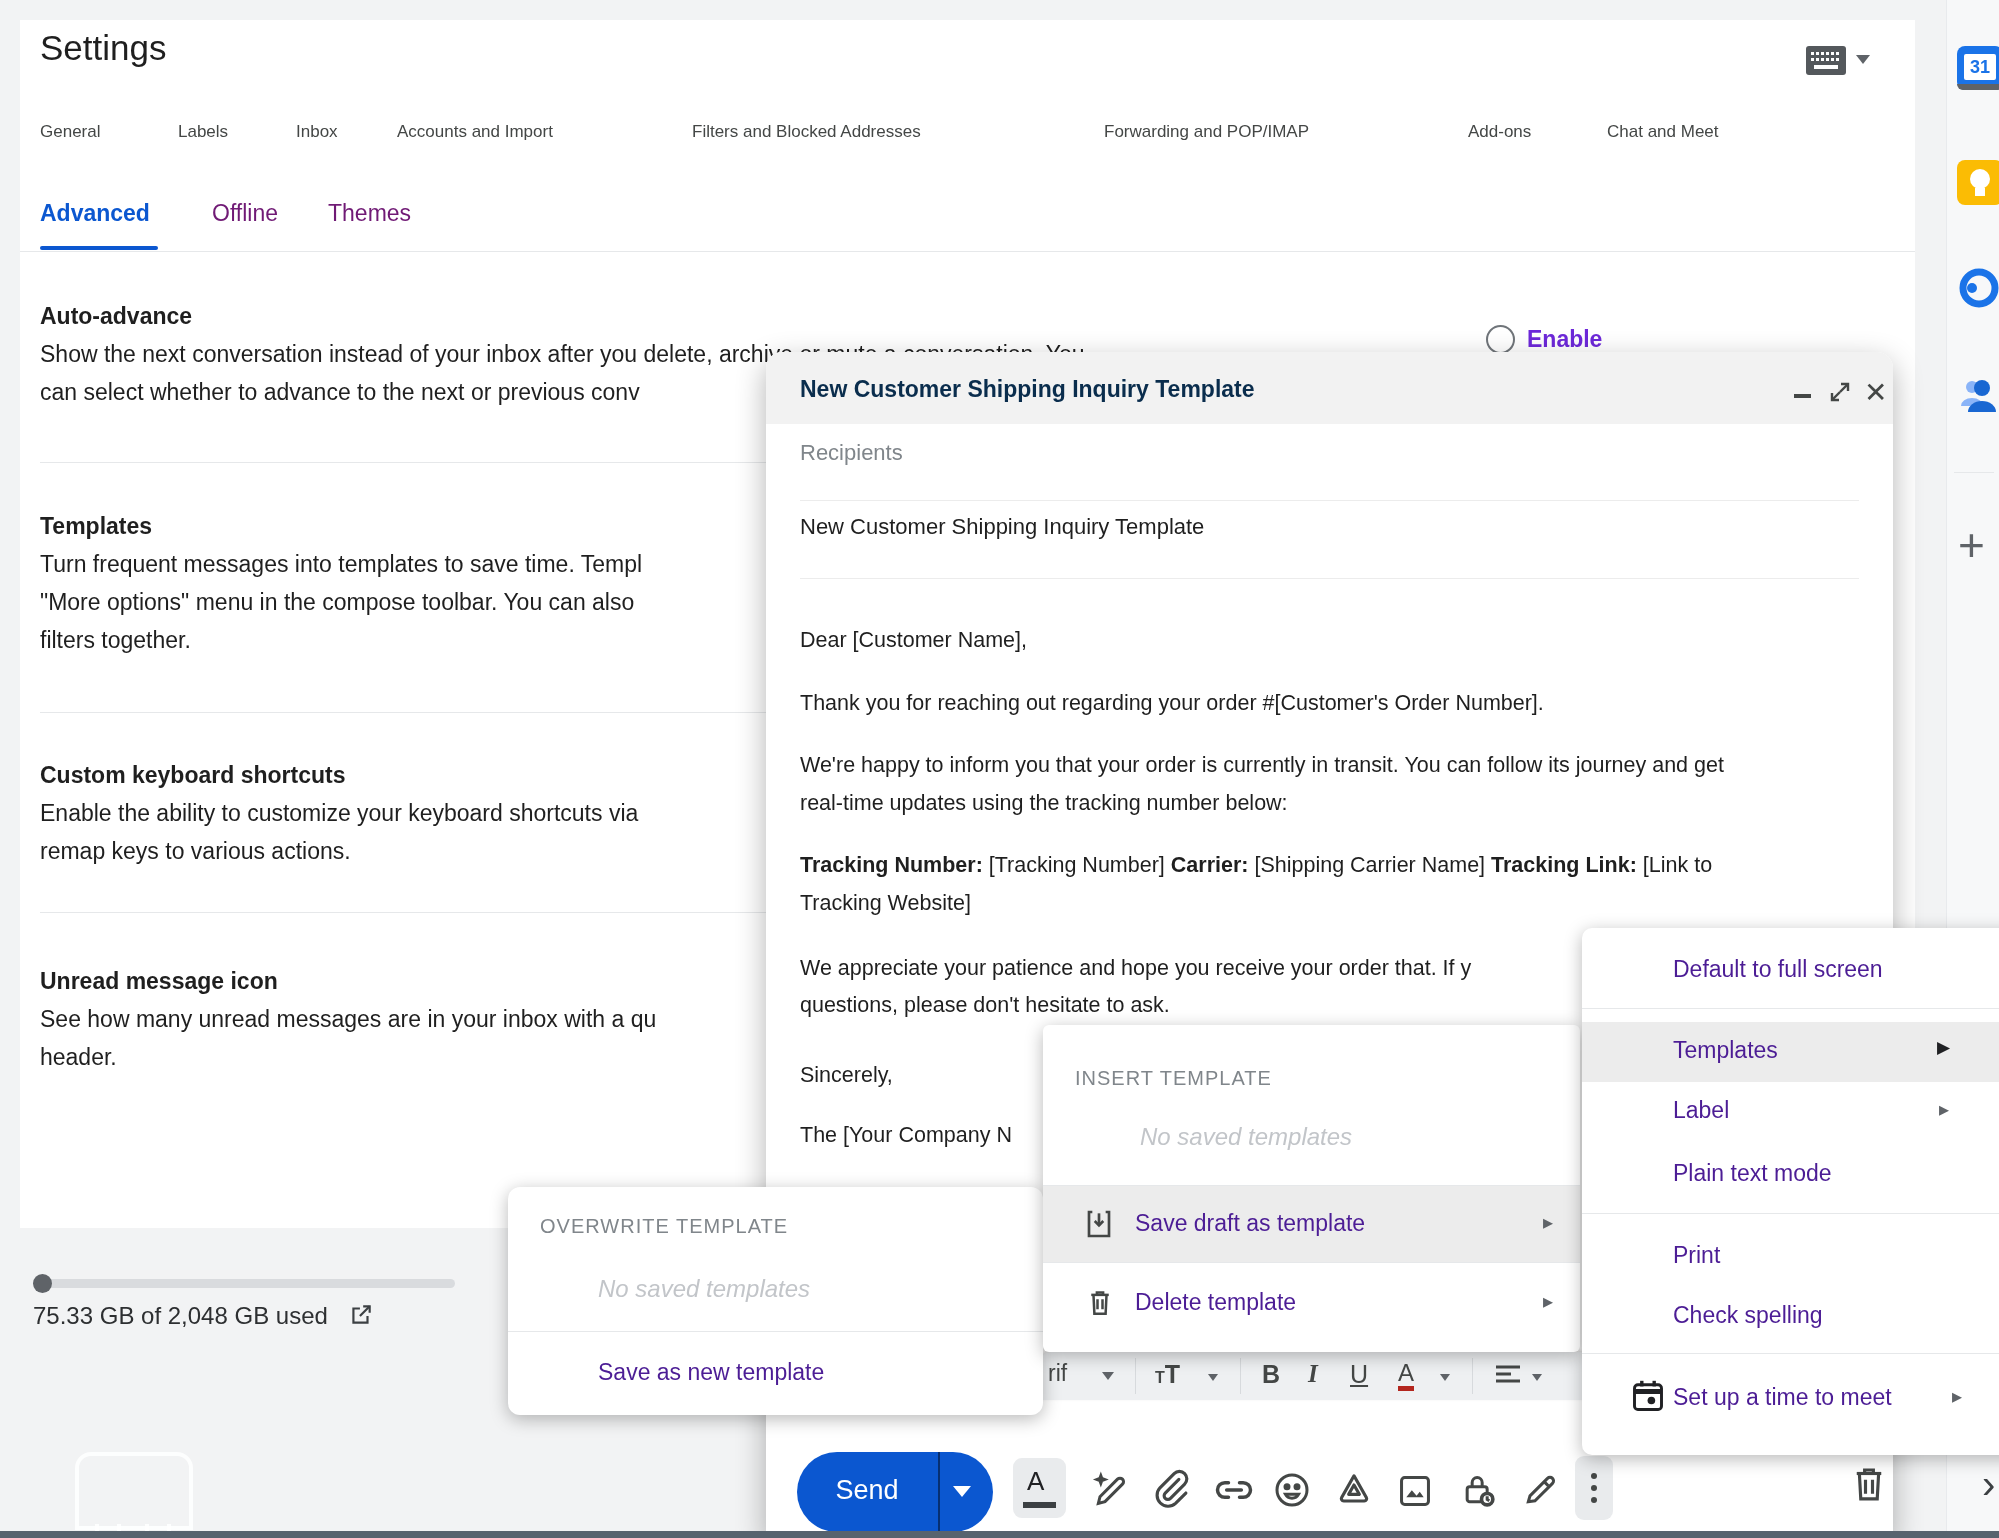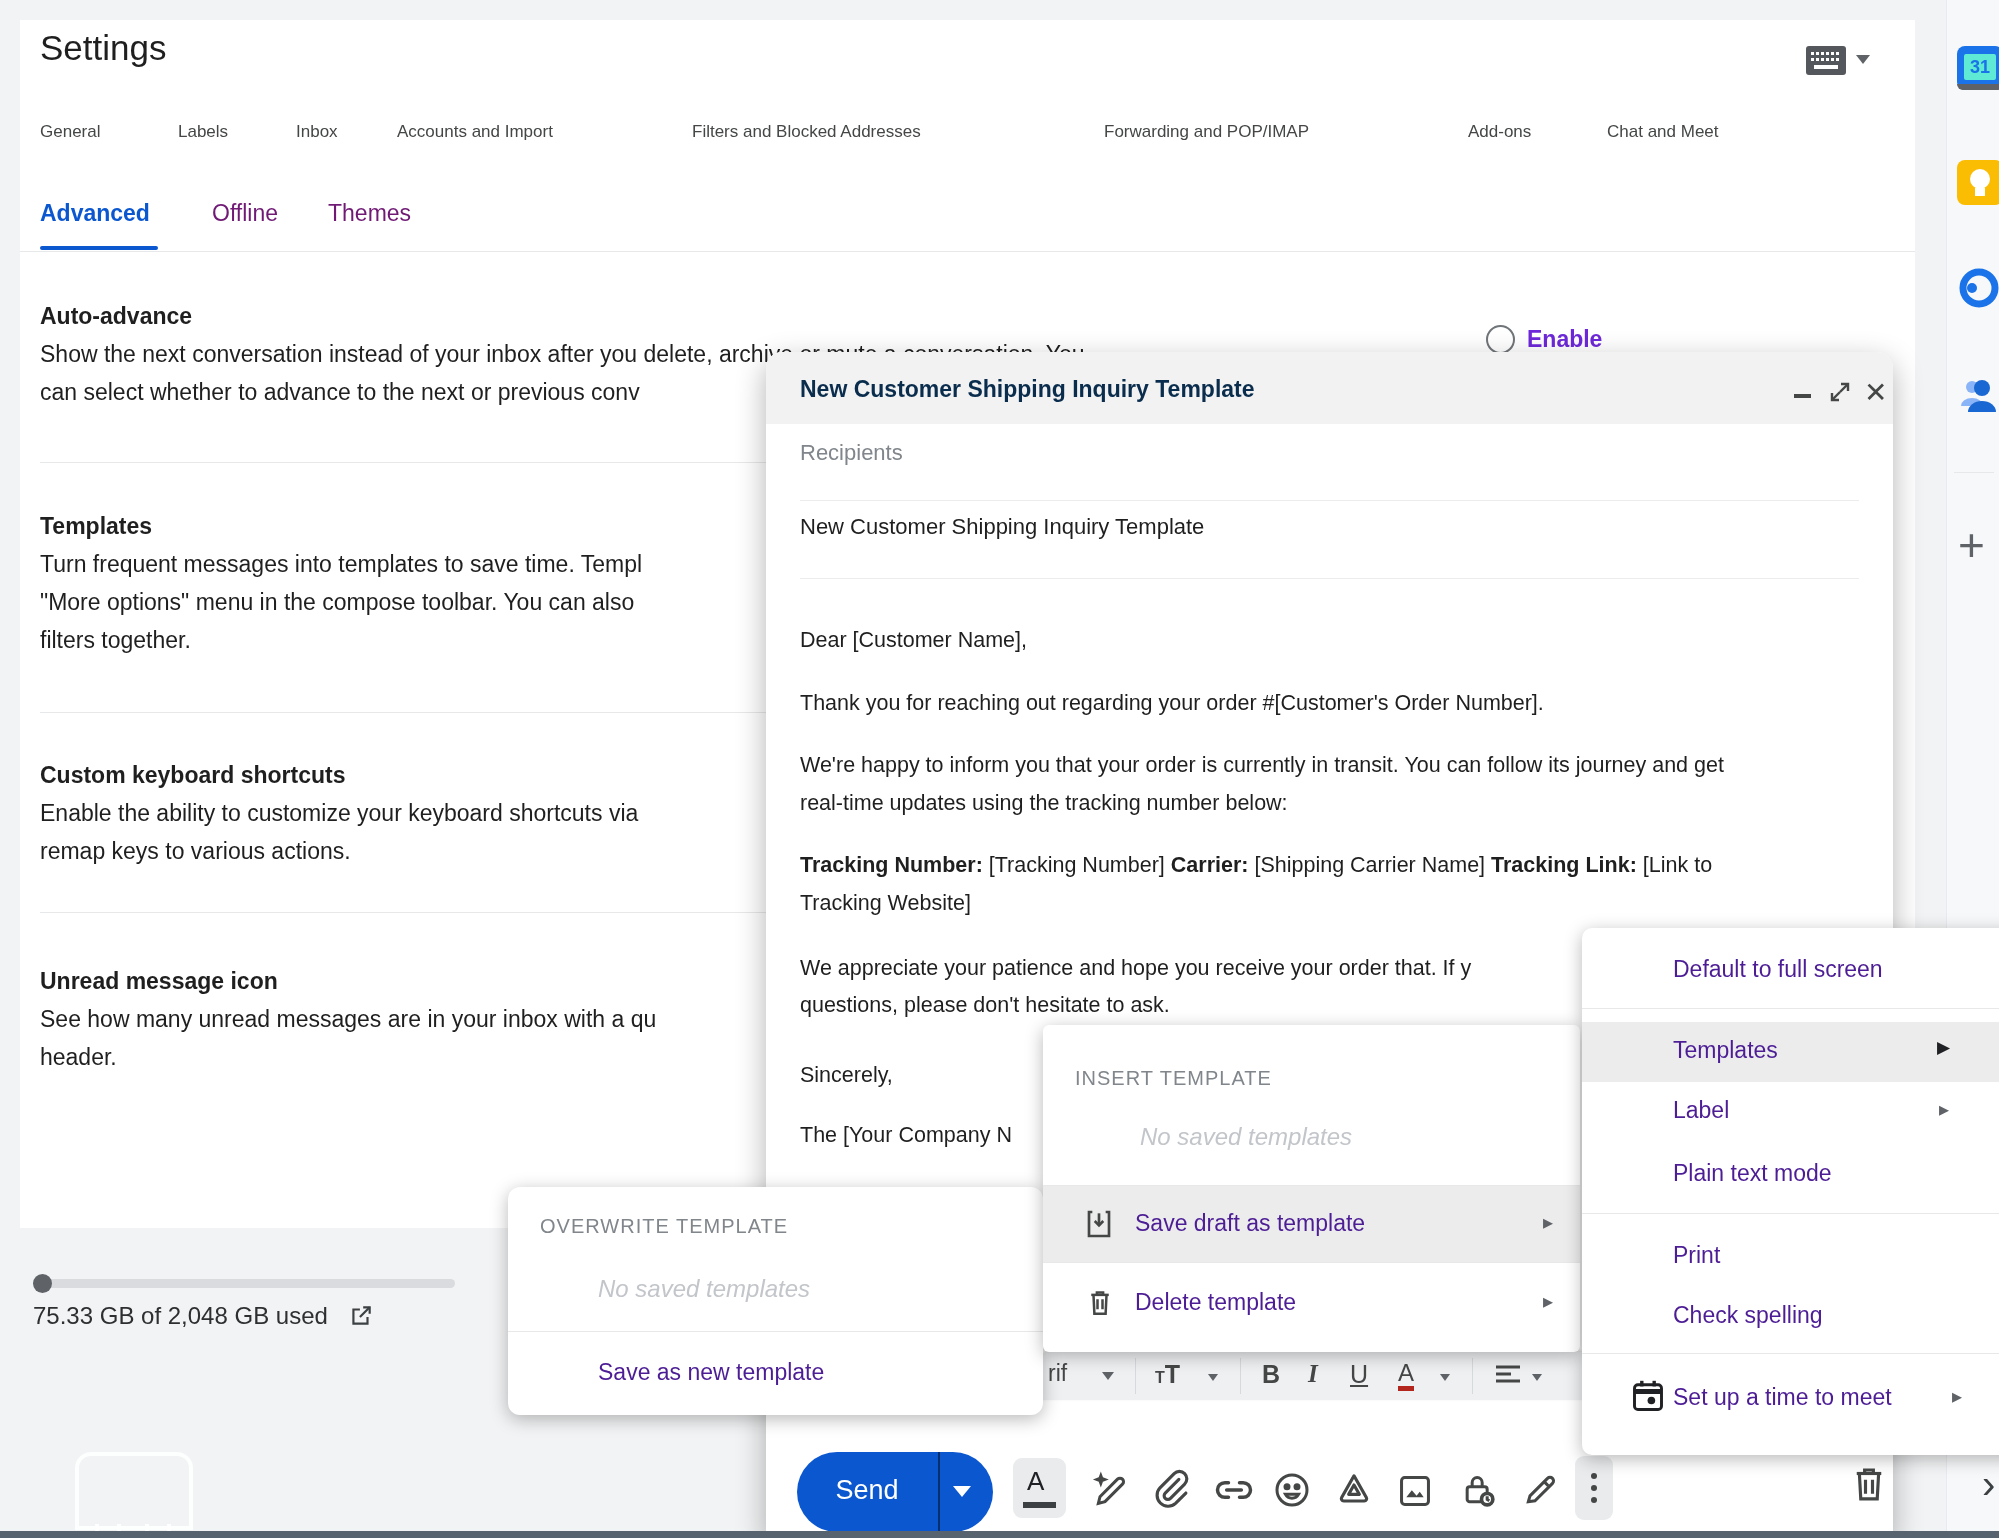--- a/index.html
+++ b/index.html
@@ -126,21 +126,21 @@
 <div class="abs sec-t" style="left:40px;top:800px;z-index:2">Enable the ability to customize your keyboard shortcuts via</div>
 <div class="abs sec-t" style="left:40px;top:838px;z-index:2">remap keys to various actions.</div>
 <div class="abs hr" style="left:40px;top:912px;width:1835px;z-index:2"></div>
 
 <div class="abs sec-h" style="left:40px;top:968px;z-index:2">Unread message icon</div>
 <div class="abs sec-t" style="left:40px;top:1006px;z-index:2">See how many unread messages are in your inbox with a qu</div>
 <div class="abs sec-t" style="left:40px;top:1044px;z-index:2">header.</div>
 
 <div class="abs" style="left:33px;top:1279px;width:422px;height:9px;background:#d9dbde;border-radius:5px;z-index:1"></div>
 <div class="abs" style="left:33px;top:1274px;width:19px;height:19px;background:#5f6368;border-radius:50%;z-index:1"></div>
-<div class="abs" style="left:33px;top:1302px;display:flex;gap:20px;align-items:center;z-index:1">
+<div class="abs" style="left:33px;top:1302px;display:flex;gap:20px;z-index:1">
   <span style="font-size:24px;color:#2d2f31">75.33 GB of 2,048 GB used</span>
   <span>
     <svg width="26" height="26" viewBox="0 0 24 24" fill="none" stroke="#3c4043" stroke-width="2">
         <path d="M18 13v6H5V6h6"></path>
         <path d="M14 4h6v6"></path>
         <path d="M20 4l-9 9"></path>
       </svg>
   </span>
 </div>
 
@@ -345,21 +345,21 @@
           <circle cx="19" cy="20" r="3.4" fill="#202124" stroke="none"></circle>
         </svg>
     </span>
     <span class="m-item" style="position:absolute;left:91px;top:18px">Set up a time to meet</span>
     <span class="arr" style="position:absolute;left:370px;top:18px">▸</span>
   </div>
 </div>
 
 <div class="abs spanel"></div>
 <div class="abs" style="left:1957px;top:46px;width:46px;height:44px;background:#1a73e8;border-radius:8px;z-index:2">
-  <div style="position:absolute;left:7px;top:8px;width:32px;height:26px;background:#5eead4;border-radius:2px;color:#1a73e8;font-size:18px;font-weight:700;text-align:center;line-height:26px">31</div>
+  <div style="position:absolute;left:7px;top:8px;width:32px;height:26px;background:#ffffff;border-radius:2px;color:#1a73e8;font-size:18px;font-weight:700;text-align:center;line-height:26px">31</div>
   <div style="position:absolute;left:0;top:38px;width:46px;height:6px;background:#5f6368;border-radius:0 0 8px 8px"></div>
 </div>
 <div class="abs" style="left:1957px;top:160px;width:46px;height:45px;background:#fbbc04;border-radius:8px;z-index:2">
   <div style="position:absolute;left:13px;top:9px;width:20px;height:20px;background:#fff;border-radius:50%"></div>
   <div style="position:absolute;left:18px;top:28px;width:10px;height:8px;background:#fff"></div>
 </div>
 <span class="abs" style="left:1957px;top:266px;z-index:2">
   <svg width="44" height="44" viewBox="0 0 44 44">
       <circle cx="22" cy="22" r="16" fill="none" stroke="#1a73e8" stroke-width="7"></circle>
       <circle cx="15" cy="22" r="5" fill="#1a73e8"></circle>

